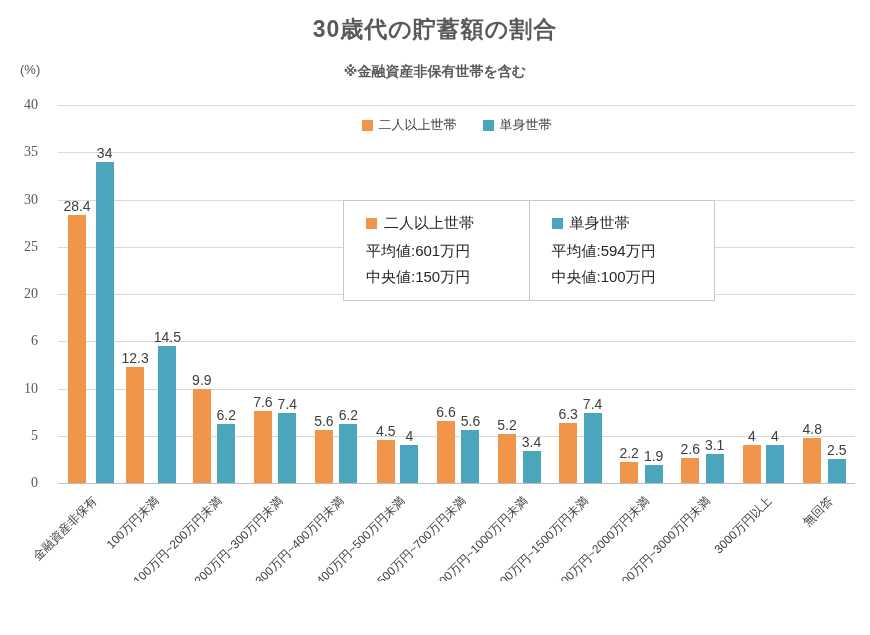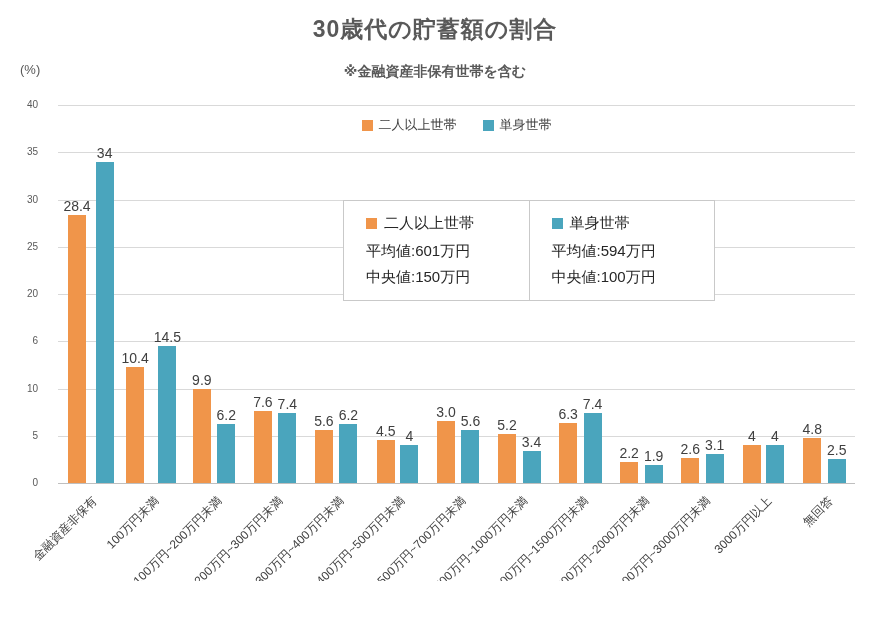--- a/index.html
+++ b/index.html
@@ -53,23 +53,24 @@
   .gridline.baseline { background: #bfbfbf; }
 
   #ylabels {
     position: absolute;
     left: 0; top: 105px;
     width: 48px; height: 378px;
   }
   .ytick {
     position: absolute;
     right: 10px;
-    font-size: 10px;
+    font-size: 14px;
     color: #595959;
     line-height: 16px;
+    font-family: Liberation Serif, serif;
   }
 
   #groups {
     position: absolute;
     left: 0; top: 0;
     width: 100%; height: 100%;
     display: flex;
   }
   .group {
     position: relative;
@@ -195,21 +196,21 @@
             <div class="bar" style="height: 268.38px; background: rgb(240, 149, 74);"></div>
           </div>
           <div class="barwrap">
             <span class="value-label">34</span>
             <div class="bar" style="height: 321.3px; background: rgb(74, 165, 189);"></div>
           </div>
           <span class="xlabel">金融資産非保有</span>
         </div>
         <div class="group">
           <div class="barwrap">
-            <span class="value-label">10.4</span>
+            <span class="value-label">12.3</span>
             <div class="bar" style="height: 116.235px; background: rgb(240, 149, 74);"></div>
           </div>
           <div class="barwrap">
             <span class="value-label">14.5</span>
             <div class="bar" style="height: 137.025px; background: rgb(74, 165, 189);"></div>
           </div>
           <span class="xlabel">100万円未満</span>
         </div>
         <div class="group">
           <div class="barwrap">
@@ -250,21 +251,21 @@
             <div class="bar" style="height: 42.525px; background: rgb(240, 149, 74);"></div>
           </div>
           <div class="barwrap">
             <span class="value-label">4</span>
             <div class="bar" style="height: 37.8px; background: rgb(74, 165, 189);"></div>
           </div>
           <span class="xlabel">400万円~500万円未満</span>
         </div>
         <div class="group">
           <div class="barwrap">
-            <span class="value-label">3.0</span>
+            <span class="value-label">6.6</span>
             <div class="bar" style="height: 62.37px; background: rgb(240, 149, 74);"></div>
           </div>
           <div class="barwrap">
             <span class="value-label">5.6</span>
             <div class="bar" style="height: 52.92px; background: rgb(74, 165, 189);"></div>
           </div>
           <span class="xlabel">500万円~700万円未満</span>
         </div>
         <div class="group">
           <div class="barwrap">

